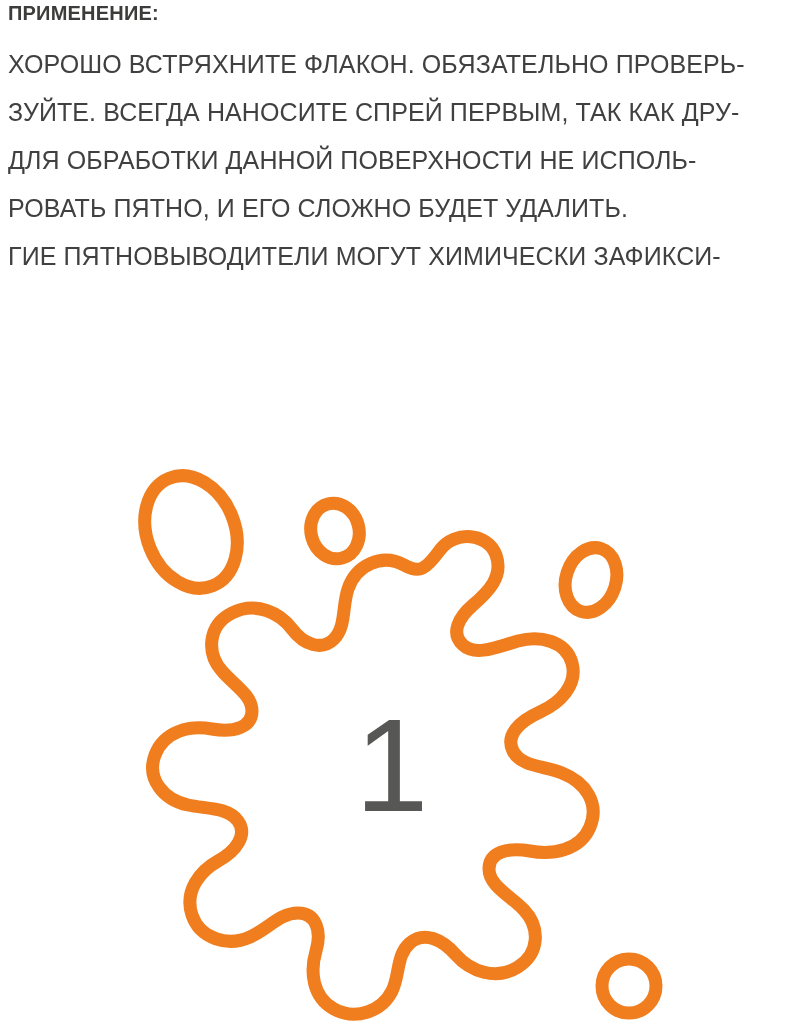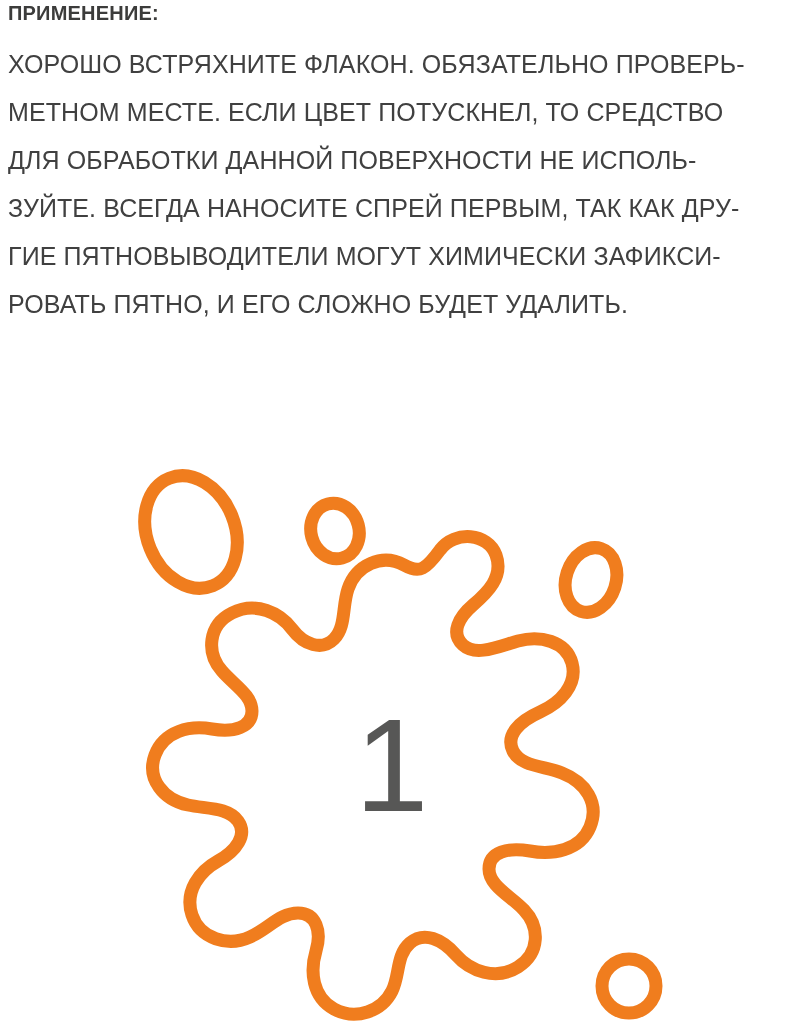--- a/index.html
+++ b/index.html
@@ -69,25 +69,24 @@
 </style>
 </head>
 <body>
 
 <div class="page">
 
   <div class="heading">ПРИМЕНЕНИЕ:</div>
 
   <div class="body-text">
     <span class="line">ХОРОШО ВСТРЯХНИТЕ ФЛАКОН. ОБЯЗАТЕЛЬНО ПРОВЕРЬ-</span>
-    <span class="line">МЕТНОМ МЕСТЕ. ЕСЛИ ЦВЕТ ПОТУСКНЕЛ, ТО СРЕДСТВО</span>
+    <span class="line">ЗУЙТЕ. ВСЕГДА НАНОСИТЕ СПРЕЙ ПЕРВЫМ, ТАК КАК ДРУ-</span>
     <span class="line">ДЛЯ ОБРАБОТКИ ДАННОЙ ПОВЕРХНОСТИ НЕ ИСПОЛЬ-</span>
-    <span class="line">ЗУЙТЕ. ВСЕГДА НАНОСИТЕ СПРЕЙ ПЕРВЫМ, ТАК КАК ДРУ-</span>
+    <span class="line">РОВАТЬ ПЯТНО, И ЕГО СЛОЖНО БУДЕТ УДАЛИТЬ.</span>
     <span class="line">ГИЕ ПЯТНОВЫВОДИТЕЛИ МОГУТ ХИМИЧЕСКИ ЗАФИКСИ-</span>
-    <span class="line">РОВАТЬ ПЯТНО, И ЕГО СЛОЖНО БУДЕТ УДАЛИТЬ.</span>
   </div>
 
   <div class="blob-wrap">
     <svg class="blob-svg" width="808" height="578" viewBox="0 0 808 578" xmlns="http://www.w3.org/2000/svg">
       <g fill="none" stroke="#F07D1E" stroke-width="13" stroke-linecap="round" stroke-linejoin="round">
 
         <path d="M440 95
                  C 455 75, 488 78, 496 100
                  C 504 122, 487 138, 473 150
                  C 459 162, 450 178, 463 190

